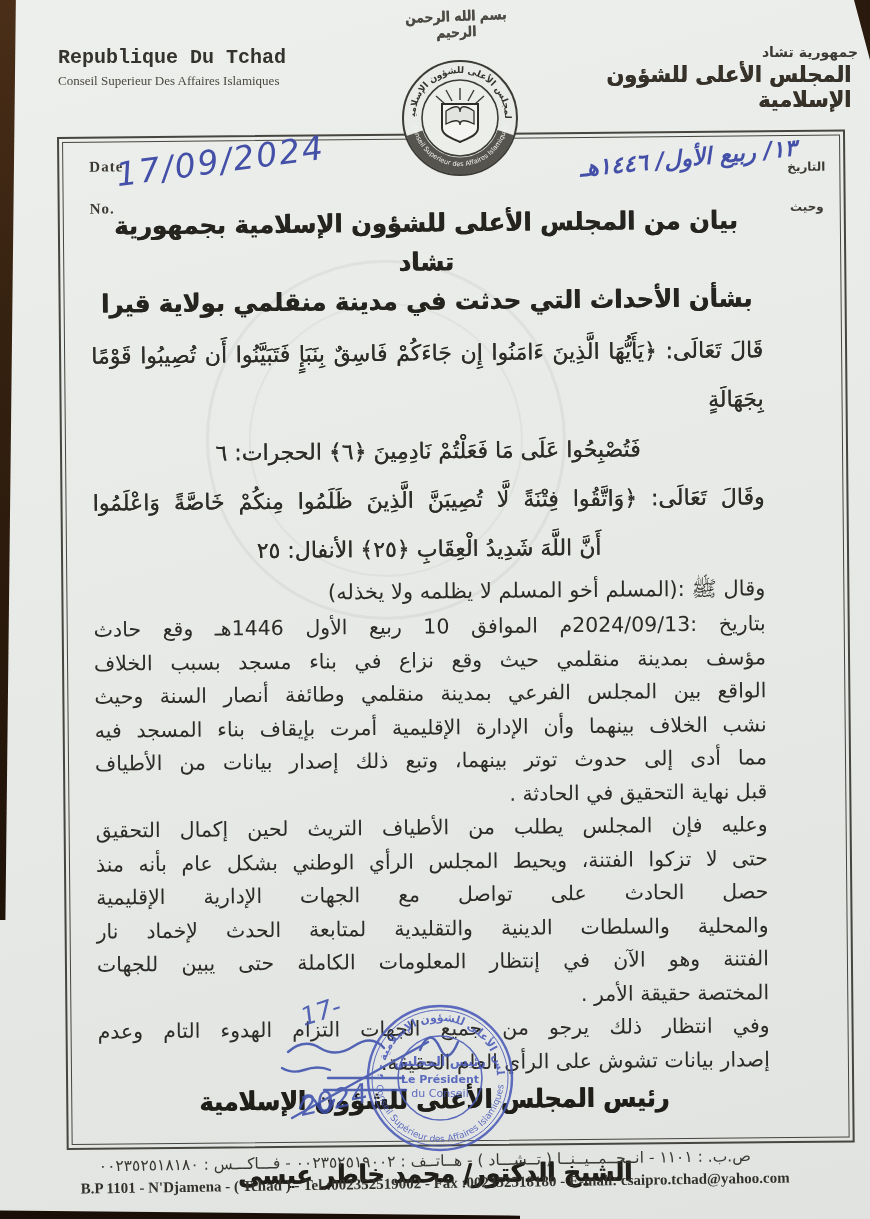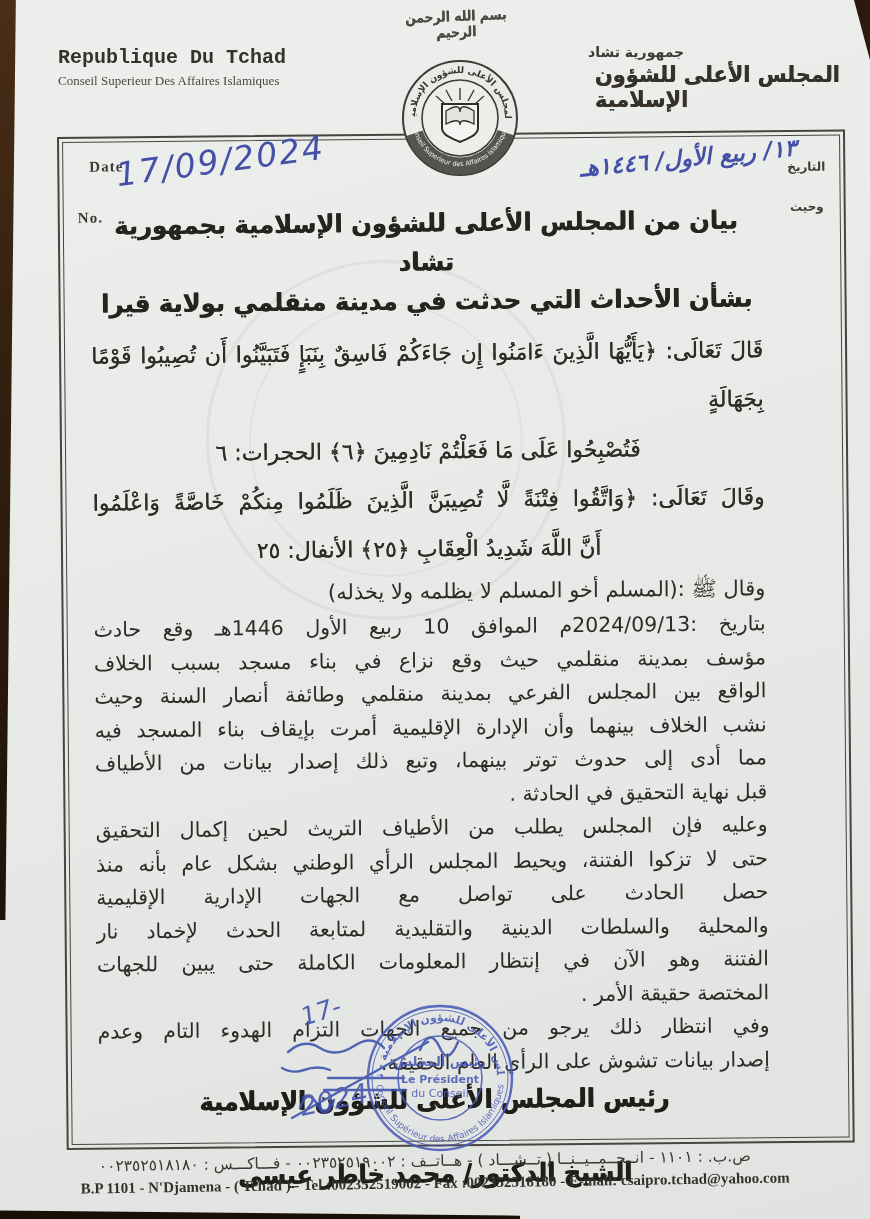--- a/index.html
+++ b/index.html
@@ -17,21 +17,21 @@
     background:#2a1a0e;clip-path:polygon(100% 0,0 0,100% 100%);z-index:30;}
   .edge-bottom{position:absolute;left:0;bottom:0;width:520px;height:12px;
     background:#190f07;clip-path:polygon(0 30%,100% 72%,100% 100%,0 100%);z-index:30;}
   
   .bismillah{position:absolute;left:376px;top:8px;width:160px;text-align:center;
     font-size:14px;font-weight:bold;color:#4c4b44;transform:scaleX(.88) rotate(-2deg);
     text-shadow:.3px 0 #4c4b44;}
   .hdr-fr{position:absolute;left:58px;top:46px;width:300px;}
   .hdr-fr .t1{font-family:Liberation Mono, monospace;font-weight:bold;font-size:20px;color:#35332e;}
   .hdr-fr .t2{font-family:"Liberation Serif",serif;font-size:13px;color:#4a483f;margin-top:4px;}
-  .hdr-ar{position:absolute;right:12px;top:44px;width:270px;text-align:left;direction:rtl;}
+  .hdr-ar{position:absolute;right:12px;top:44px;width:270px;text-align:right;direction:rtl;}
   .hdr-ar .t1{font-size:14px;font-weight:bold;color:#3d3b34;}
   .hdr-ar .t2{font-size:22px;font-weight:bold;color:#363129;text-shadow:.5px 0 #363129;margin-top:2px;transform:scaleX(.95);}
   .logo{position:absolute;left:398px;top:56px;z-index:5;}
   
   .frame{position:absolute;left:57px;top:137px;width:788px;height:1013px;
     border:2px solid #46453f;padding:3px;transform:rotate(-.55deg);transform-origin:top left;}
   .frame-inner{width:100%;height:100%;border:1px solid #46453f;position:relative;}
   
   .lbl-fr{position:absolute;font-family:"Liberation Serif",serif;font-weight:bold;font-size:15px;color:#3c3a33;letter-spacing:1px;text-align:right;}
   .lbl-ar{position:absolute;font-size:12px;font-weight:bold;color:#3c3a33;direction:rtl;}
@@ -109,21 +109,21 @@
     </g>
   </svg>
 </div>
 
 <div class="frame" data-name="document-frame">
   <div class="frame-inner" data-name="document-frame-inner">
 
     <div class="watermark" data-name="ghost-stamp-watermark"></div>
 
     <div class="lbl-fr" style="left:26px;top:16px;" data-name="date-label-fr">Date</div>
-    <div class="lbl-fr" style="left:14px;top:58px;margin-top:9px;" data-name="no-label-fr">No.</div>
+    <div class="lbl-fr" style="left:26px;top:58px;" data-name="no-label-fr">No.</div>
     <div class="hand hand-date-fr" data-name="date-value-handwritten">17/09/2024</div>
 
     <div class="lbl-ar" style="right:14px;top:24px;" data-name="date-label-ar">التاريخ</div>
     <div class="lbl-ar" style="right:16px;top:64px;" data-name="no-label-ar">وحيث</div>
     <div class="hand hand-date-ar" data-name="date-value-ar-handwritten">١٣/ ربيع الأول/ ١٤٤٦هـ</div>
 
     <div class="content" data-name="statement-content">
       <div class="title-line" data-name="statement-title-line1">بيان من المجلس الأعلى للشؤون الإسلامية بجمهورية تشاد</div>
       <div class="title-line" data-name="statement-title-line2">بشأن الأحداث التي حدثت في مدينة منقلمي بولاية قيرا</div>
 

